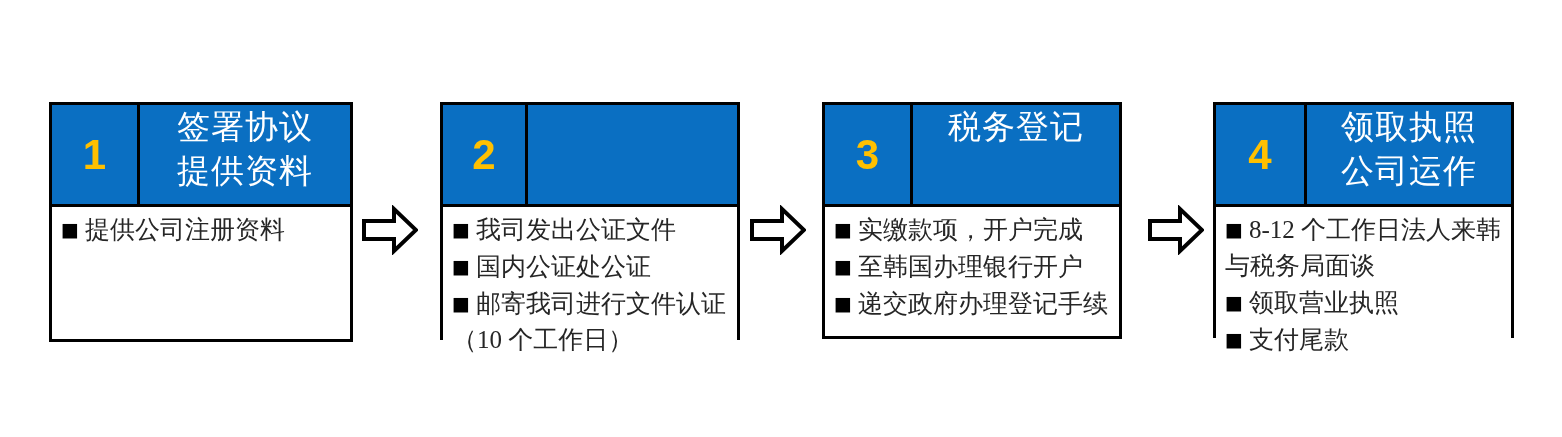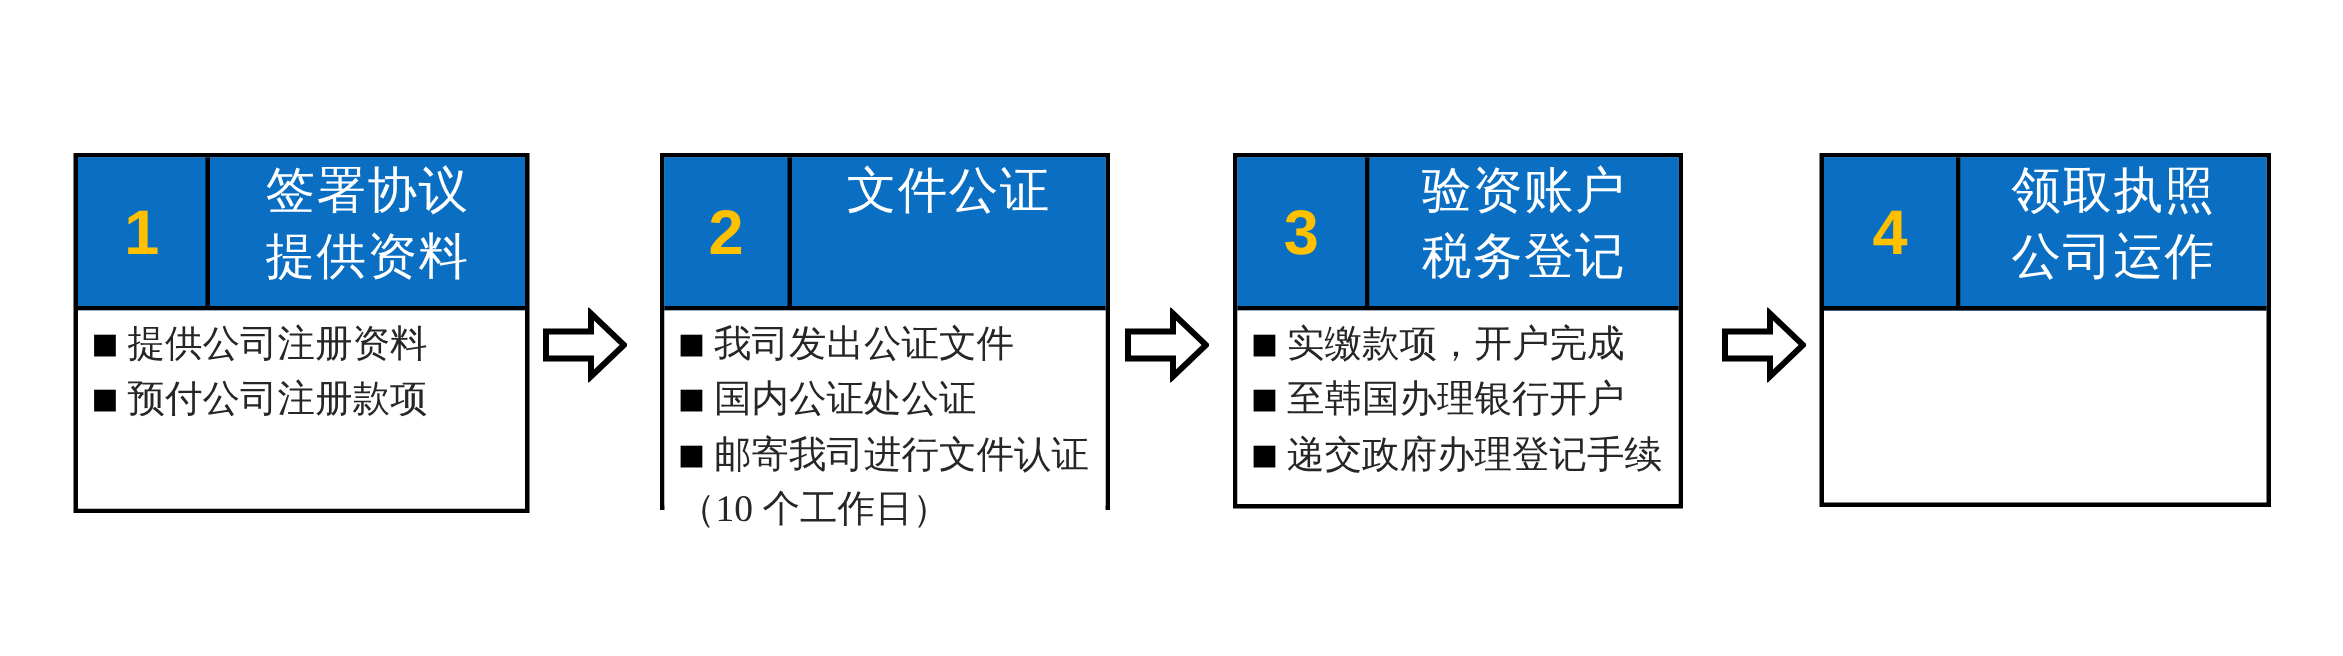--- a/index.html
+++ b/index.html
@@ -114,55 +114,52 @@
   <div class="card" style="left:49px; top:102px; width:304px; height:240px;">
     <div class="card-header">
       <div class="card-number" style="width:88px;">1</div>
       <div class="card-title">
         <span>签署协议</span>
         <span>提供资料</span>
       </div>
     </div>
     <div class="card-body">
       <p class="bullet-line"><span class="bullet-mark">■</span><span>提供公司注册资料</span></p>
-      <p class="bullet-line"><span class="bullet-mark">■</span><span>预付公司注册款项</span></p>
     </div>
   </div>
 
   <div class="arrow" style="left:362px; top:205px;">
     <svg viewBox="0 0 56 50" xmlns="http://www.w3.org/2000/svg">
       <polygon points="2,16 32,16 32,4 54,25 32,46 32,34 2,34" fill="#ffffff" stroke="#000000" stroke-width="4" stroke-linejoin="miter"></polygon>
     </svg>
   </div>
 
   <div class="card" style="left:440px; top:102px; width:300px; height:238px;">
     <div class="card-header">
       <div class="card-number" style="width:85px;">2</div>
       <div class="card-title">
-        <span>文件公证</span>
       </div>
     </div>
     <div class="card-body">
       <p class="bullet-line"><span class="bullet-mark">■</span><span>我司发出公证文件</span></p>
       <p class="bullet-line"><span class="bullet-mark">■</span><span>国内公证处公证</span></p>
       <p class="bullet-line"><span class="bullet-mark">■</span><span>邮寄我司进行文件认证（10 个工作日）</span></p>
     </div>
   </div>
 
   <div class="arrow" style="left:750px; top:205px;">
     <svg viewBox="0 0 56 50" xmlns="http://www.w3.org/2000/svg">
       <polygon points="2,16 32,16 32,4 54,25 32,46 32,34 2,34" fill="#ffffff" stroke="#000000" stroke-width="4" stroke-linejoin="miter"></polygon>
     </svg>
   </div>
 
   <div class="card" style="left:822px; top:102px; width:300px; height:237px;">
     <div class="card-header">
       <div class="card-number" style="width:88px;">3</div>
       <div class="card-title">
-        <span>验资账户</span>
         <span>税务登记</span>
       </div>
     </div>
     <div class="card-body">
       <p class="bullet-line"><span class="bullet-mark">■</span><span>实缴款项，开户完成</span></p>
       <p class="bullet-line"><span class="bullet-mark">■</span><span>至韩国办理银行开户</span></p>
       <p class="bullet-line"><span class="bullet-mark">■</span><span>递交政府办理登记手续</span></p>
     </div>
   </div>
 
@@ -173,15 +170,20 @@
   </div>
 
   <div class="card" style="left:1213px; top:102px; width:301px; height:236px;">
     <div class="card-header">
       <div class="card-number" style="width:91px;">4</div>
       <div class="card-title">
         <span>领取执照</span>
         <span>公司运作</span>
       </div>
     </div>
+    <div class="card-body">
+      <p class="bullet-line"><span class="bullet-mark">■</span><span>8-12 个工作日法人来韩与税务局面谈</span></p>
+      <p class="bullet-line"><span class="bullet-mark">■</span><span>领取营业执照</span></p>
+      <p class="bullet-line"><span class="bullet-mark">■</span><span>支付尾款</span></p>
+    </div>
   </div>
 
 </div>
 
 </body></html>

